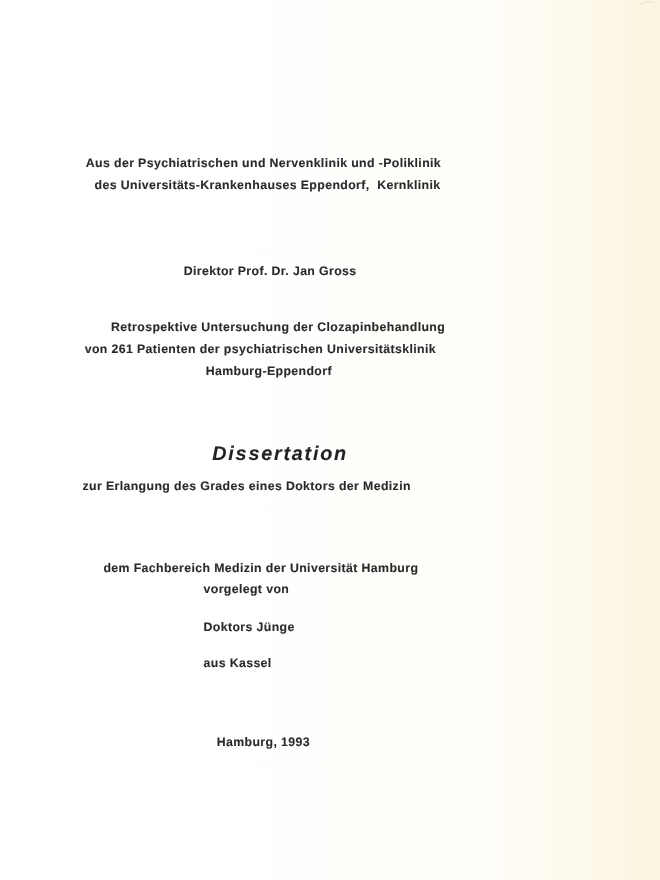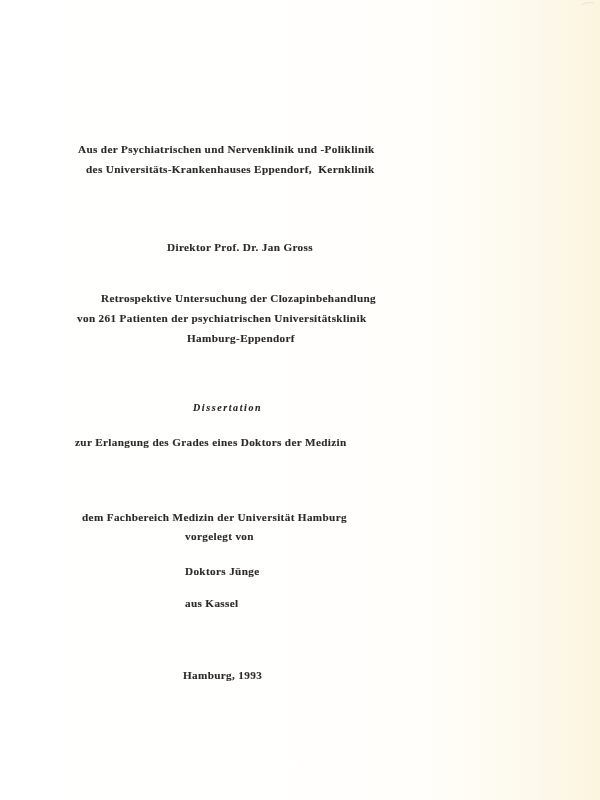--- a/index.html
+++ b/index.html
@@ -14,32 +14,32 @@
       background: linear-gradient(to right, #ffffff 0%, #fffefb 70%, #fdf9ec 88%, #fbf4df 100%);
     }
     .page {
       position: absolute;
       left: 0; top: 0;
       width: 600px; height: 800px;
     }
     .line {
       position: absolute;
       white-space: pre;
-      font-family: Liberation Serif, serif;
+      font-family: Liberation Sans, sans-serif;
       font-size: 11.2px;
       color: #2a2a2a;
       letter-spacing: 0.35px;
       line-height: 1;
       font-weight: bold;
       -webkit-text-stroke: 0.1px #2a2a2a;
     }
     .title-italic {
       font-style: italic;
       font-weight: bold;
-      font-size: 10px;
+      font-size: 18px;
       letter-spacing: 1.6px;
       color: #222;
     }
     .corner-mark {
       position: absolute;
       right: 6px;
       top: 2px;
       font-family: "DejaVu Sans", sans-serif;
       font-size: 14px;
       color: #e8e2d2;
@@ -63,23 +63,23 @@
   <div class="line" style="left:101px; top:293px;text-align:center;">Retrospektive Untersuchung der Clozapinbehandlung</div>
 
   <div class="line" style="left:77px; top:313px;">von 261 Patienten der psychiatrischen Universitätsklinik</div>
 
   <div class="line" style="left:187px; top:333px;">Hamburg-Eppendorf</div>
 
   <div class="line title-italic" style="left:193px; top:403px;">Dissertation</div>
 
   <div class="line" style="left:75px; top:437px;">zur Erlangung des Grades eines Doktors der Medizin</div>
 
-  <div class="line" style="left:82px; top:512px;">dem Fachbereich Medizin der Universität Hamburg</div>
+  <div class="line" style="left:94px; top:512px;">dem Fachbereich Medizin der Universität Hamburg</div>
 
   <div class="line" style="left:185px; top:531px;">vorgelegt von</div>
 
   <div class="line" style="left:185px; top:566px;">Doktors Jünge</div>
 
   <div class="line" style="left:185px; top:598px;">aus Kassel</div>
 
-  <div class="line" style="left:183px; top:670px;">Hamburg, 1993</div>
+  <div class="line" style="left:197px; top:670px;">Hamburg, 1993</div>
 
 </div>
 
 </body></html>

